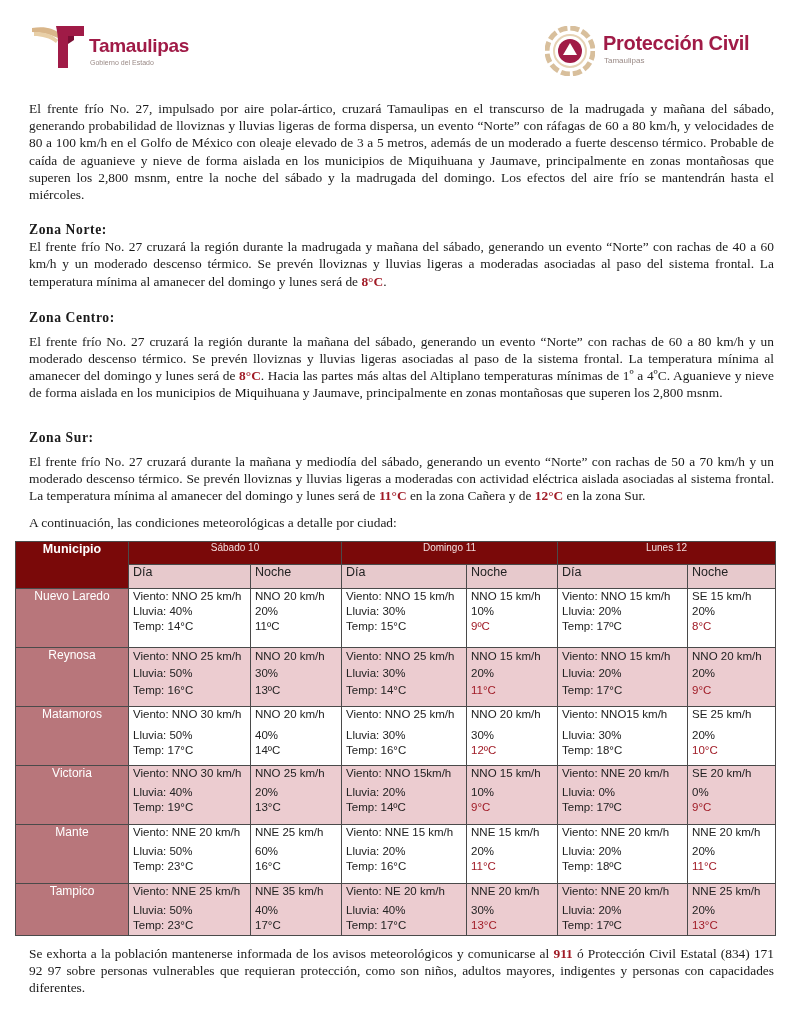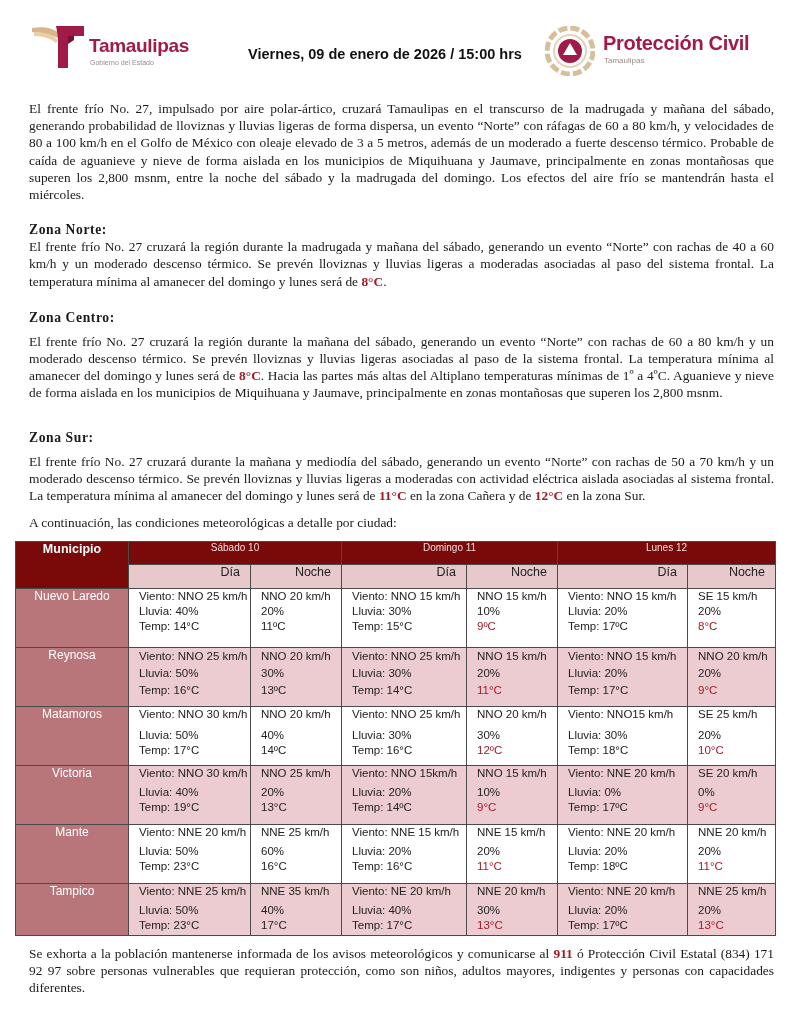--- a/index.html
+++ b/index.html
@@ -18,24 +18,24 @@
   .logo-right .sub { position: absolute; left: 59px; top: 30px; font-family: "Liberation Sans", sans-serif; font-size: 8px; color: #9a8a86; }
 
   .content { position: absolute; left: 29px; top: 86px; width: 745px; }
   .intro { font-weight: bold; font-size: 14px; line-height: 11px; text-align: justify; text-align-last: left; margin: 0; }
   .intro .colon { font-weight: normal; }
   p.body { font-size: 13.4px; line-height: 17.2px; text-align: justify; margin: 0; }
   .zone-title { font-weight: bold; font-size: 13.6px; letter-spacing: 0.6px; margin: 0; }
   .red { color: #a01b26; font-weight: bold; }
 
   table.wx { position: absolute; left: 15px; top: 541px; width: 760px; border-collapse: collapse; font-family: "Liberation Sans", sans-serif; font-size: 11.5px; color: #222; table-layout: fixed; }
-  table.wx td, table.wx th { border: 1px solid #4a4a4a; padding: 0 10px; vertical-align: top; }
+  table.wx td, table.wx th { border: 1px solid #4a4a4a; padding: 0 4px; vertical-align: top; }
   th.muni { background: #7a0909; color: #fff; font-size: 12.5px; font-weight: bold; text-align: center; vertical-align: middle; }
   th.day { background: #7a0909; color: #f2dede; font-weight: normal; font-size: 10px; height: 22px; text-align: center; vertical-align: middle; }
-  th.sub { background: #e7c9cc; color: #222; font-weight: normal; font-size: 12.5px; height: 23px; text-align: right; vertical-align: middle; }
+  th.sub { background: #e7c9cc; color: #222; font-weight: normal; font-size: 12.5px; height: 23px; text-align: left; vertical-align: middle; }
   td.city { background: #b8767b; color: #ffffff; text-align: center; font-size: 12px; padding-top: 4px; }
   tr.w td.data { background: #ffffff; }
   tr.p td.data { background: #ecccd0; }
   td.data { line-height: 15px; padding-top: 3px; }
   td.data .ln { display: block; white-space: nowrap; }
   td.data .tred { color: #a01b26; }
   tr.r2 td.data { line-height: 17px; }
 
   .closing { position: absolute; left: 29px; top: 945px; width: 745px; font-size: 13.4px; line-height: 17.2px; text-align: justify; margin: 0; }
 </style>
@@ -48,21 +48,20 @@
       <path d="M2 6 C14 4, 24 6, 30 12 L28 16 C20 12, 10 10, 2 10 Z" fill="#d9b68a"></path>
       <path d="M4 10 C14 10, 22 12, 28 18 L26 21 C20 16, 12 14, 4 14 Z" fill="#e8cfa7"></path>
       <path d="M26 4 L54 4 L54 14 L38 14 L38 46 L28 46 L28 20 C28 14, 27 9, 26 4 Z" fill="#a01b47"></path>
       <path d="M38 14 L44 14 L44 18 L38 22 Z" fill="#7a0f34"></path>
     </svg>
     <div class="brand">Tamaulipas</div>
     <div class="sub">Gobierno del Estado</div>
   </div>
 
   <div class="titles">
-    <div class="t2">Viernes, 09 de enero de 2026 / 15:00 hrs</div>
   </div>
 
   <div class="logo-right">
     <svg class="mark" viewBox="0 0 50 50">
       <circle cx="25" cy="25" r="23" fill="none" stroke="#d8bf9c" stroke-width="5" stroke-dasharray="9 3"></circle>
       <circle cx="25" cy="25" r="16" fill="none" stroke="#e6d3b6" stroke-width="2"></circle>
       <circle cx="25" cy="25" r="12" fill="#a01b47"></circle>
       <polygon points="25,17 32,29 18,29" fill="#ffffff"></polygon>
     </svg>
     <div class="brand">Protección Civil</div>

